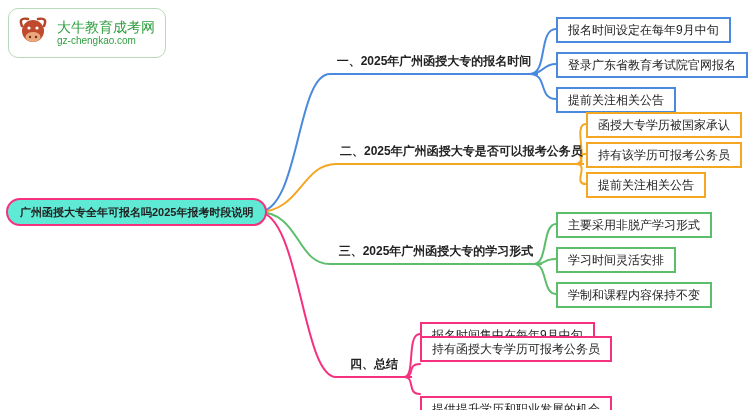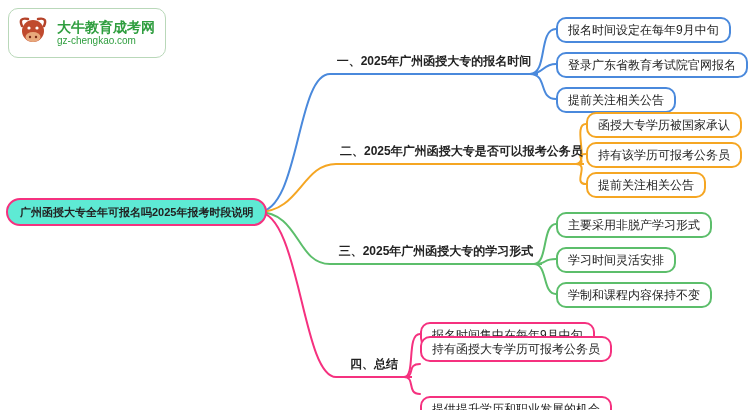--- a/index.html
+++ b/index.html
@@ -15,29 +15,29 @@
     border:2px solid #f5317f;border-radius:14px;background:#5eead4;
     padding:0 12px;font-size:11px;font-weight:600;color:#222;
   }
   .branch-label{
     height:18px;line-height:18px;padding:0 4px 3px 4px;
     border-bottom:2px solid #7f1d1d;font-size:12px;font-weight:600;color:#222;
     text-align:center;
   }
   .child{
     height:20px;line-height:20px;padding:1px 10px;
-    border:2px solid #888;border-radius:10px;background:#fff;
+    border:2px solid #888;border-radius:0;background:#fff;
     font-size:12px;color:#222;
   }
   .logo{
     position:absolute;left:8px;top:8px;z-index:2;display:flex;align-items:center;gap:6px;
     border:1px solid #b9d8b9;border-radius:10px;padding:4px 10px 4px 6px;background:#fff;
   }
   .logo-text{display:flex;flex-direction:column;line-height:1.15;}
-  .logo-title{font-size:14px;font-weight:700;}
+  .logo-title{font-size:14px;font-weight:400;}
   .logo-sub{font-size:10px;}
 </style>
 </head>
 <body>
 
 <div class="canvas">
 
   <svg class="links" width="750" height="410">
 
     <path d="M258,212 C300,212 296,74 330,74" style="stroke: rgb(74, 137, 220);"></path>

